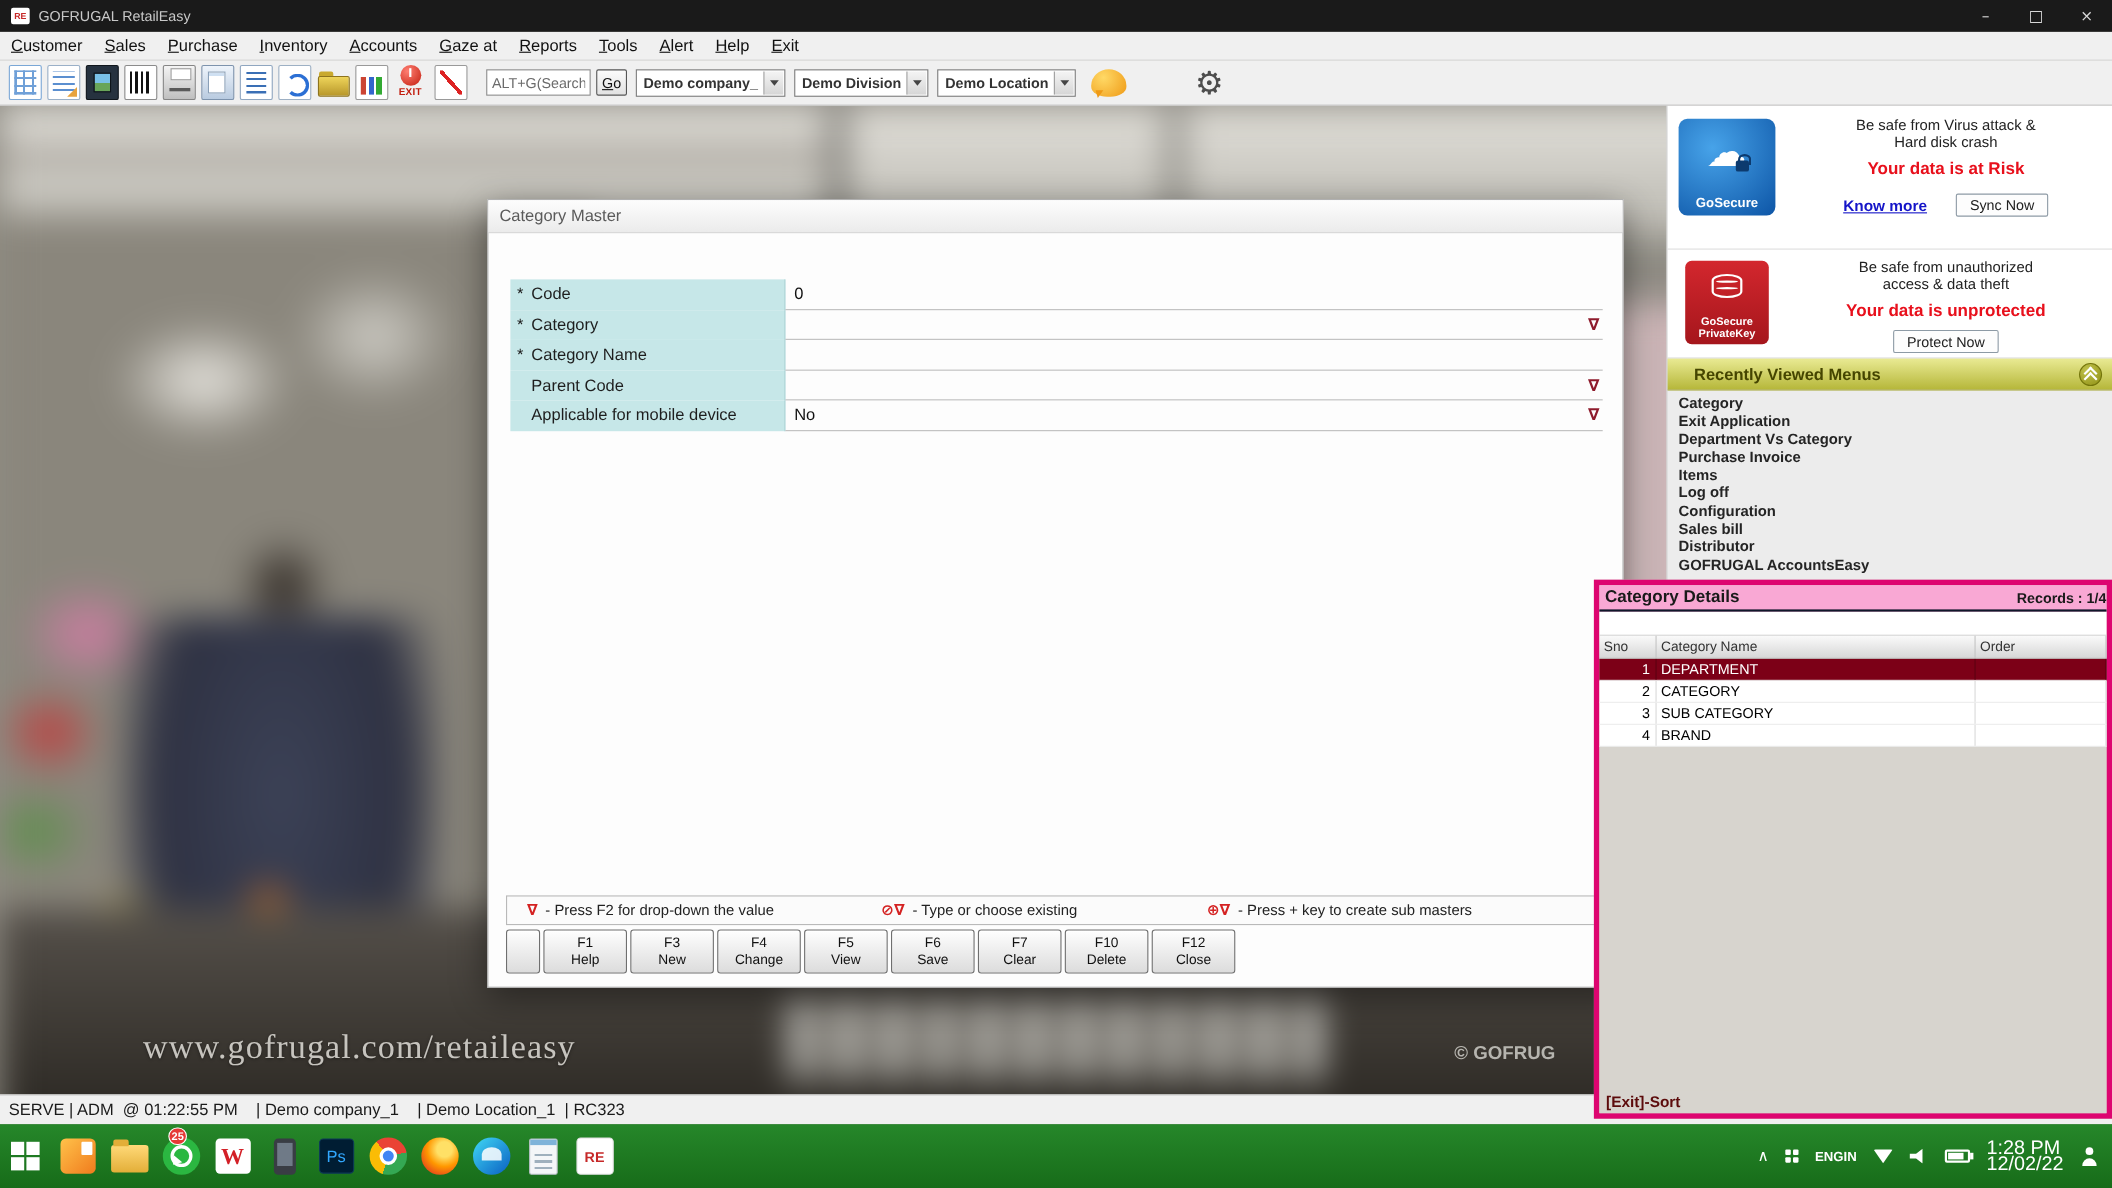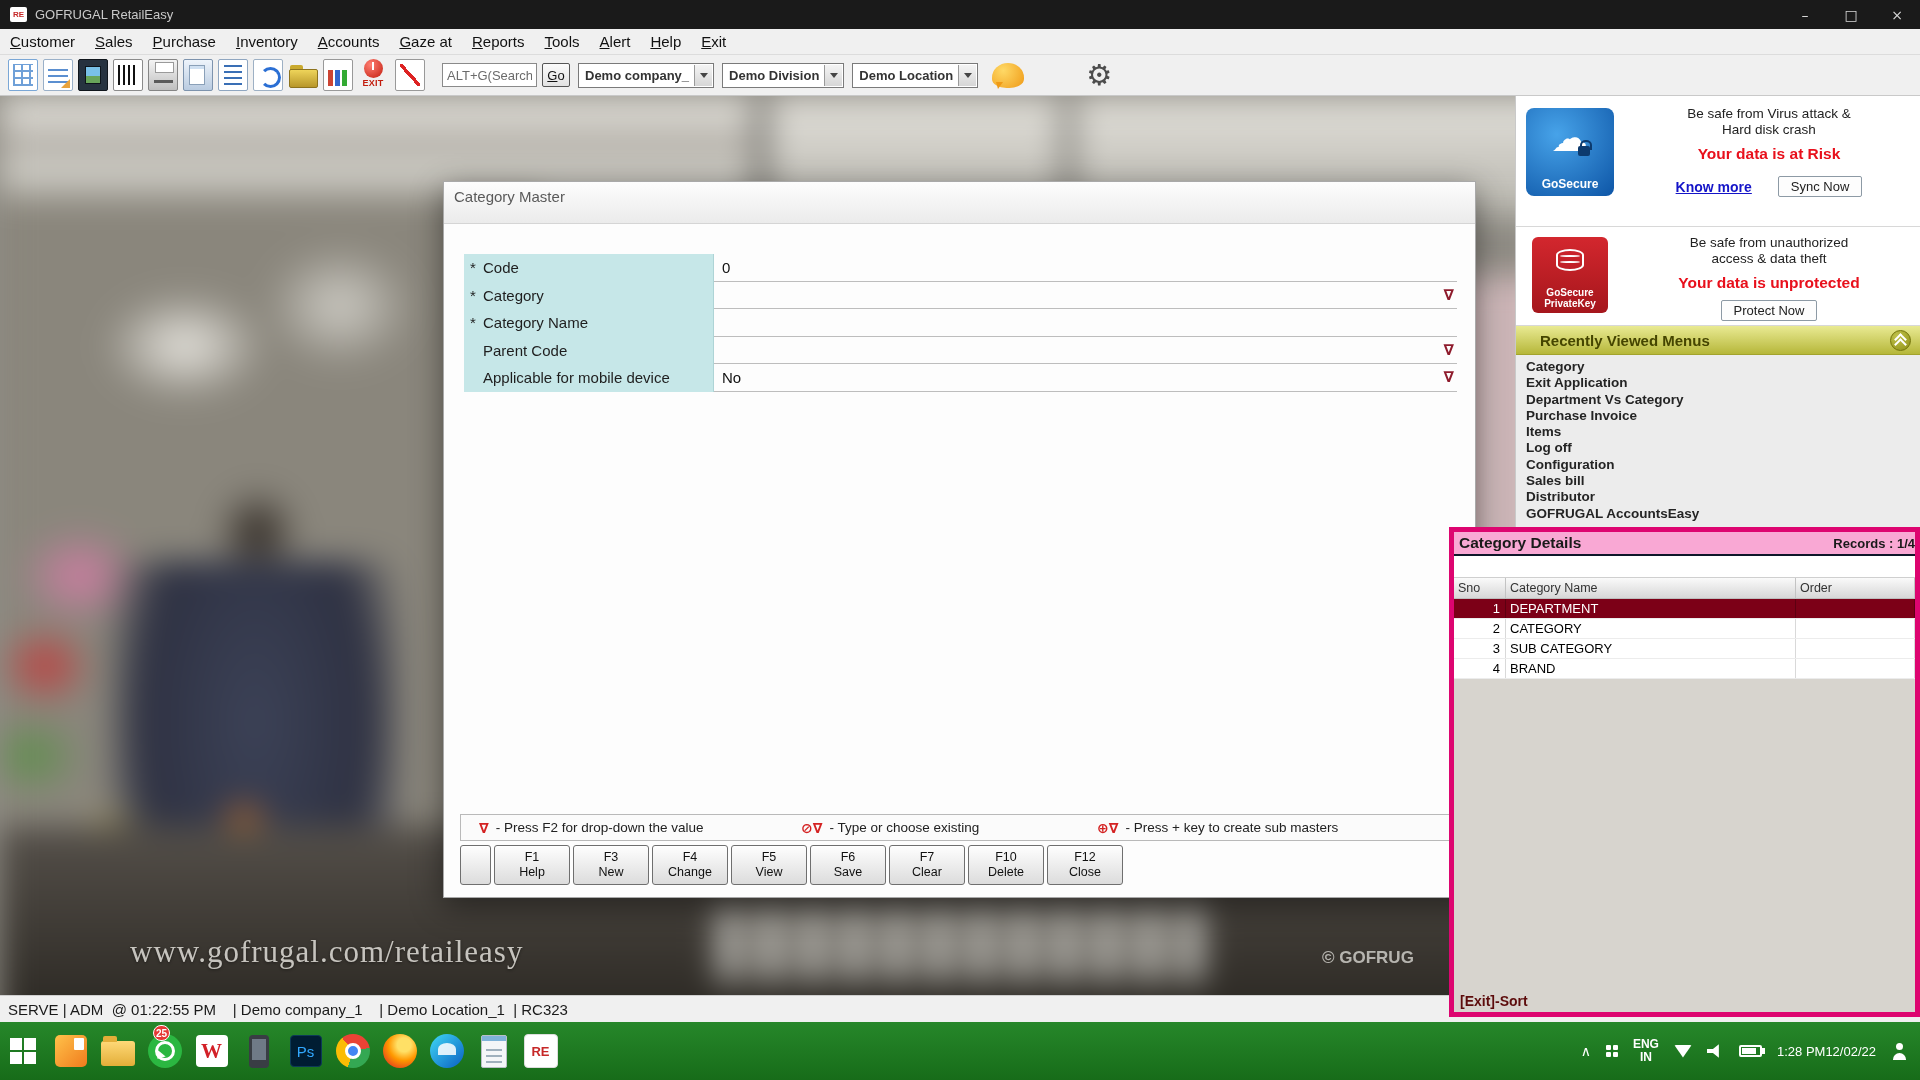--- a/index.html
+++ b/index.html
@@ -66,21 +66,21 @@
 
   
   .photo{position:absolute;top:96px;left:0;width:1920px;height:899px;overflow:hidden;background:#8f8c84;z-index:1}
   .pblur{position:absolute;left:-40px;top:-40px;width:2000px;height:979px;filter:blur(16px)}
   .pl{position:absolute}
   .wm-site{position:absolute;left:130px;top:838px;font-family:"Liberation Serif",serif;font-size:31px;color:rgba(233,231,225,.82);letter-spacing:1px;text-shadow:0 1px 3px rgba(0,0,0,.45);z-index:3}
   .wm-copy{position:absolute;left:1322px;top:852px;font-size:17px;font-weight:bold;color:rgba(205,203,198,.85);z-index:3}
 
   
   .dialog{position:absolute;left:443px;top:181px;width:1033px;height:717px;background:#fdfdfd;border:1px solid #a9a9a9;box-shadow:0 8px 30px rgba(0,0,0,.45);z-index:10}
-  .dlg-title{height:42px;background:linear-gradient(#fdfdfd,#ebebeb);border-bottom:1px solid #d5d5d5;font-size:15px;color:#5a5a5a;line-height:30px;padding-left:10px}
+  .dlg-title{height:30px;background:linear-gradient(#fdfdfd,#ebebeb);border-bottom:1px solid #d5d5d5;font-size:15px;color:#5a5a5a;line-height:30px;padding-left:10px}
   .dlg-mode{position:absolute;left:0;right:0;top:30px;height:35px;background:linear-gradient(#bcbd12,#a2a302);color:#23230a;font-weight:bold;font-size:19px;line-height:35px;padding-left:14px}
   .form-rows{position:absolute;left:20px;right:18px;top:72px}
   .frow{display:flex;height:27.5px;align-items:stretch}
   .flabel{width:250px;background:#c6e7e8;border-right:1px solid #aed4d6;display:flex;align-items:center;font-size:15px;color:#1e1e1e;padding-left:6px}
   .fstar{width:13px;display:inline-block}
   .fvalue{flex:1;position:relative;border-bottom:1px solid #bdbdbd;display:flex;align-items:center;font-size:15px;color:#111;padding-left:8px}
   .dd{position:absolute;right:3px;top:4px;font-size:15px;color:#8e1b2c;font-weight:bold}
   .hintbar{position:absolute;left:16px;right:15px;top:632px;height:27px;background:#fbfbfb;border:1px solid #b9b9b9}
   .hint{position:absolute;top:0;height:25px;display:flex;align-items:center;font-size:13.5px;color:#222;white-space:nowrap}
   .hint:nth-child(1){left:18px}
@@ -170,27 +170,27 @@
   .ic-edge{width:34px;height:34px;border-radius:50%;background:linear-gradient(135deg,#40d8f5,#0a5fc2);position:relative}
   .ic-edge::after{content:"";position:absolute;left:8px;top:9px;width:18px;height:12px;border-radius:50% 50% 0 0;background:rgba(255,255,255,.85)}
   .ic-note{width:26px;height:33px;background:#f4f6f8;border:1px solid #b9c0c7;border-radius:2px;position:relative}
   .ic-note::before{content:"";position:absolute;left:0;right:0;top:0;height:5px;background:#7fb3d9}
   .ic-note::after{content:"";position:absolute;left:4px;right:4px;top:9px;bottom:4px;background:repeating-linear-gradient(0deg,#9fb0bd 0 2px,transparent 2px 6px)}
   .ic-re{width:34px;height:34px;background:#fff;border-radius:4px;display:flex;align-items:center;justify-content:center;color:#c62828;font-weight:bold;font-size:13px;border:1px solid #ddd}
   .tray{margin-left:auto;display:flex;align-items:center;gap:15px;padding-right:12px;color:#fff}
   .chev{font-size:14px;color:#fff}
   .grid4{display:grid;grid-template-columns:5px 5px;grid-template-rows:5px 5px;gap:2px}
   .grid4 i{background:#fff;border-radius:1px}
-  .lang{display:flex;flex-direction:column;align-items:center;font-size:12px;line-height:13px;font-weight:bold}
+  .lang{display:flex;flex-direction:row;align-items:center;font-size:12px;line-height:13px;font-weight:bold}
   .wifi{width:18px;height:13px;background:#fff;clip-path:polygon(50% 100%,0 0,100% 0);border-radius:2px}
   .vol{width:17px;height:14px;background:#fff;clip-path:polygon(0 35%,35% 35%,70% 2%,70% 98%,35% 65%,0 65%)}
   .batt{width:23px;height:12px;border:2px solid #fff;border-radius:2px;position:relative}
   .batt::before{content:"";position:absolute;right:-5px;top:1px;width:3px;height:6px;background:#fff}
   .batt::after{content:"";position:absolute;left:1px;top:1px;bottom:1px;width:14px;background:#fff}
-  .clock{display:flex;flex-direction:row;font-size:13px;line-height:15px}
+  .clock{display:flex;flex-direction:column;font-size:18px;line-height:15px}
   .person{width:17px;height:17px;position:relative}
   .person::before{content:"";position:absolute;left:5px;top:0;width:7px;height:7px;border-radius:50%;background:#fff}
   .person::after{content:"";position:absolute;left:2px;bottom:0;width:13px;height:7px;border-radius:7px 7px 0 0;background:#fff}
 </style>
 </head>
 <body>
 
 <div class="screen">
 
   <div class="photo">

